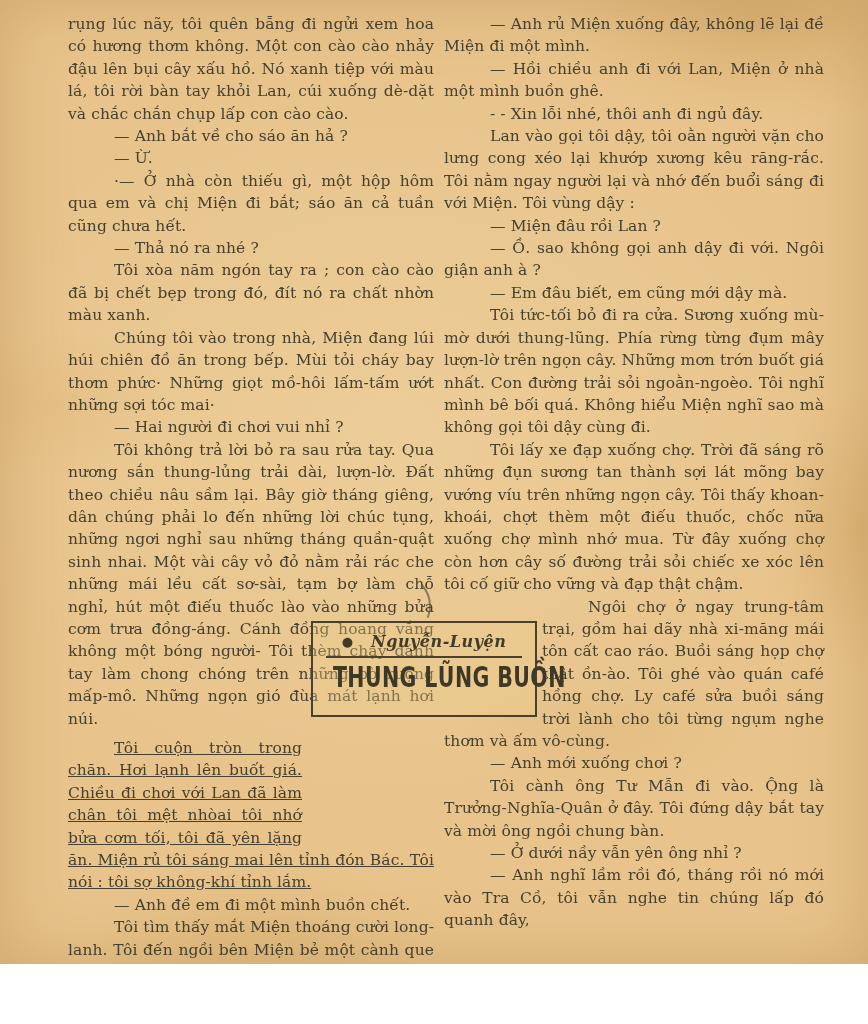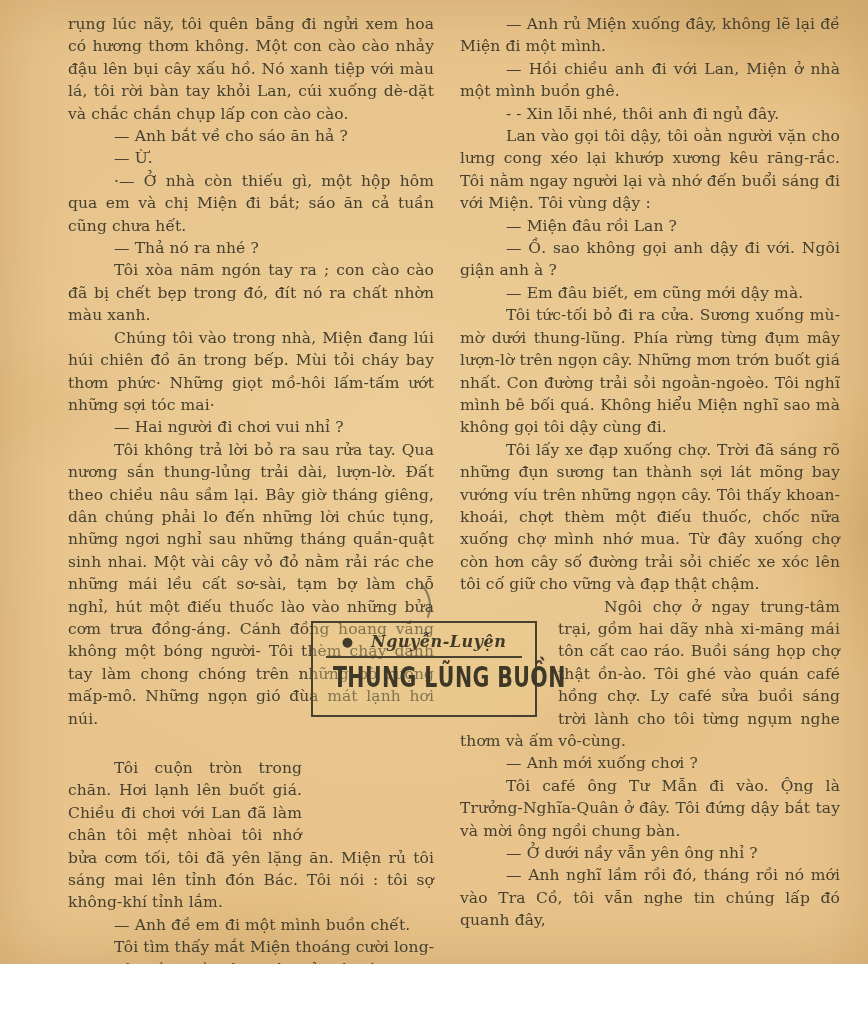--- a/index.html
+++ b/index.html
@@ -17,24 +17,24 @@
     font-family:"DejaVu Serif","Liberation Serif",serif;
     color:#46412f;
   }
   .col{
     position:absolute; top:13px;
     font-size:15.5px; line-height:22.4px;
     text-align:justify;
     letter-spacing:0.1px;
   }
   .col-left{ left:68px;  width:366px; }
-  .col-right{ left:444px; width:380px;margin-left:16px; }
+  .col-right{ left:444px; width:380px; }
   .col p{ margin:0; text-indent:46px; }
   .col p.noindent{ text-indent:0; }
-  .col p.gap-top{ margin-top:27px; }
+  .col p.gap-top{ margin-top:7px;text-decoration:underline; }
   .spacer-r{ float:right; width:132px; height:112px; }
   .spacer-l{ float:left;  width:98px;  height:114px; }
   .tbox{
     position:absolute; left:311px; top:621px; width:222px; height:92px;
     border:2.5px solid #48412f; background:rgba(238,205,140,0.35);
     text-align:center;
   }
   .tbox-author-row{ margin-top:9px; display:flex; align-items:center; justify-content:center; gap:18px; }
   .bullet{ font-size:13px; line-height:13px; color:#413b2a; }
   .author{
@@ -82,21 +82,21 @@
     <p>- - Xin lỗi nhé, thôi anh đi ngủ đây.</p>
     <p>Lan vào gọi tôi dậy, tôi oằn người vặn cho lưng cong xéo lại khướp xương kêu răng-rắc. Tôi nằm ngay người lại và nhớ đến buổi sáng đi với Miện. Tôi vùng dậy :</p>
     <p>— Miện đâu rồi Lan ?</p>
     <p>— Ồ. sao không gọi anh dậy đi với. Ngôi giận anh à ?</p>
     <p>— Em đâu biết, em cũng mới dậy mà.</p>
     <p>Tôi tức-tối bỏ đi ra cửa. Sương xuống mù-mờ dưới thung-lũng. Phía rừng từng đụm mây lượn-lờ trên ngọn cây. Những mơn trớn buốt giá nhất. Con đường trải sỏi ngoằn-ngoèo. Tôi nghĩ mình bê bối quá. Không hiểu Miện nghĩ sao mà không gọi tôi dậy cùng đi.</p>
     <p>Tôi lấy xe đạp xuống chợ. Trời đã sáng rõ những đụn sương tan thành sợi lát mõng bay vướng víu trên những ngọn cây. Tôi thấy khoan-khoái, chợt thèm một điếu thuốc, chốc nữa xuống chợ mình nhớ mua. Từ đây xuống chợ còn hơn cây số đường trải sỏi chiếc xe xóc lên tôi cố giữ cho vững và đạp thật chậm.</p>
     <div class="spacer-l"></div>
     <p>Ngôi chợ ở ngay trung-tâm trại, gồm hai dãy nhà xi-măng mái tôn cất cao ráo. Buồi sáng họp chợ thật ồn-ào. Tôi ghé vào quán café hồng chợ. Ly café sửa buồi sáng trời lành cho tôi từng ngụm nghe thơm và ấm vô-cùng.</p>
     <p>— Anh mới xuống chơi ?</p>
-    <p>Tôi café ông Tư Mẫn đi vào. Ộng là Trưởng-Nghĩa-Quân ở đây. Tôi đứng dậy bắt tay và mời ông ngồi chung bàn.</p>
+    <p>Tôi cành ông Tư Mẫn đi vào. Ộng là Trưởng-Nghĩa-Quân ở đây. Tôi đứng dậy bắt tay và mời ông ngồi chung bàn.</p>
     <p>— Ở dưới nầy vẫn yên ông nhỉ ?</p>
     <p>— Anh nghĩ lầm rồi đó, tháng rồi nó mới vào Tra Cồ, tôi vẫn nghe tin chúng lấp đó quanh đây,</p>
   </div>
 
   <div class="tbox">
     <div class="tbox-author-row">
       <span class="bullet">●</span>
       <span class="author">Nguyễn-Luyện</span>
     </div>
     <div class="tbox-rule"></div>

